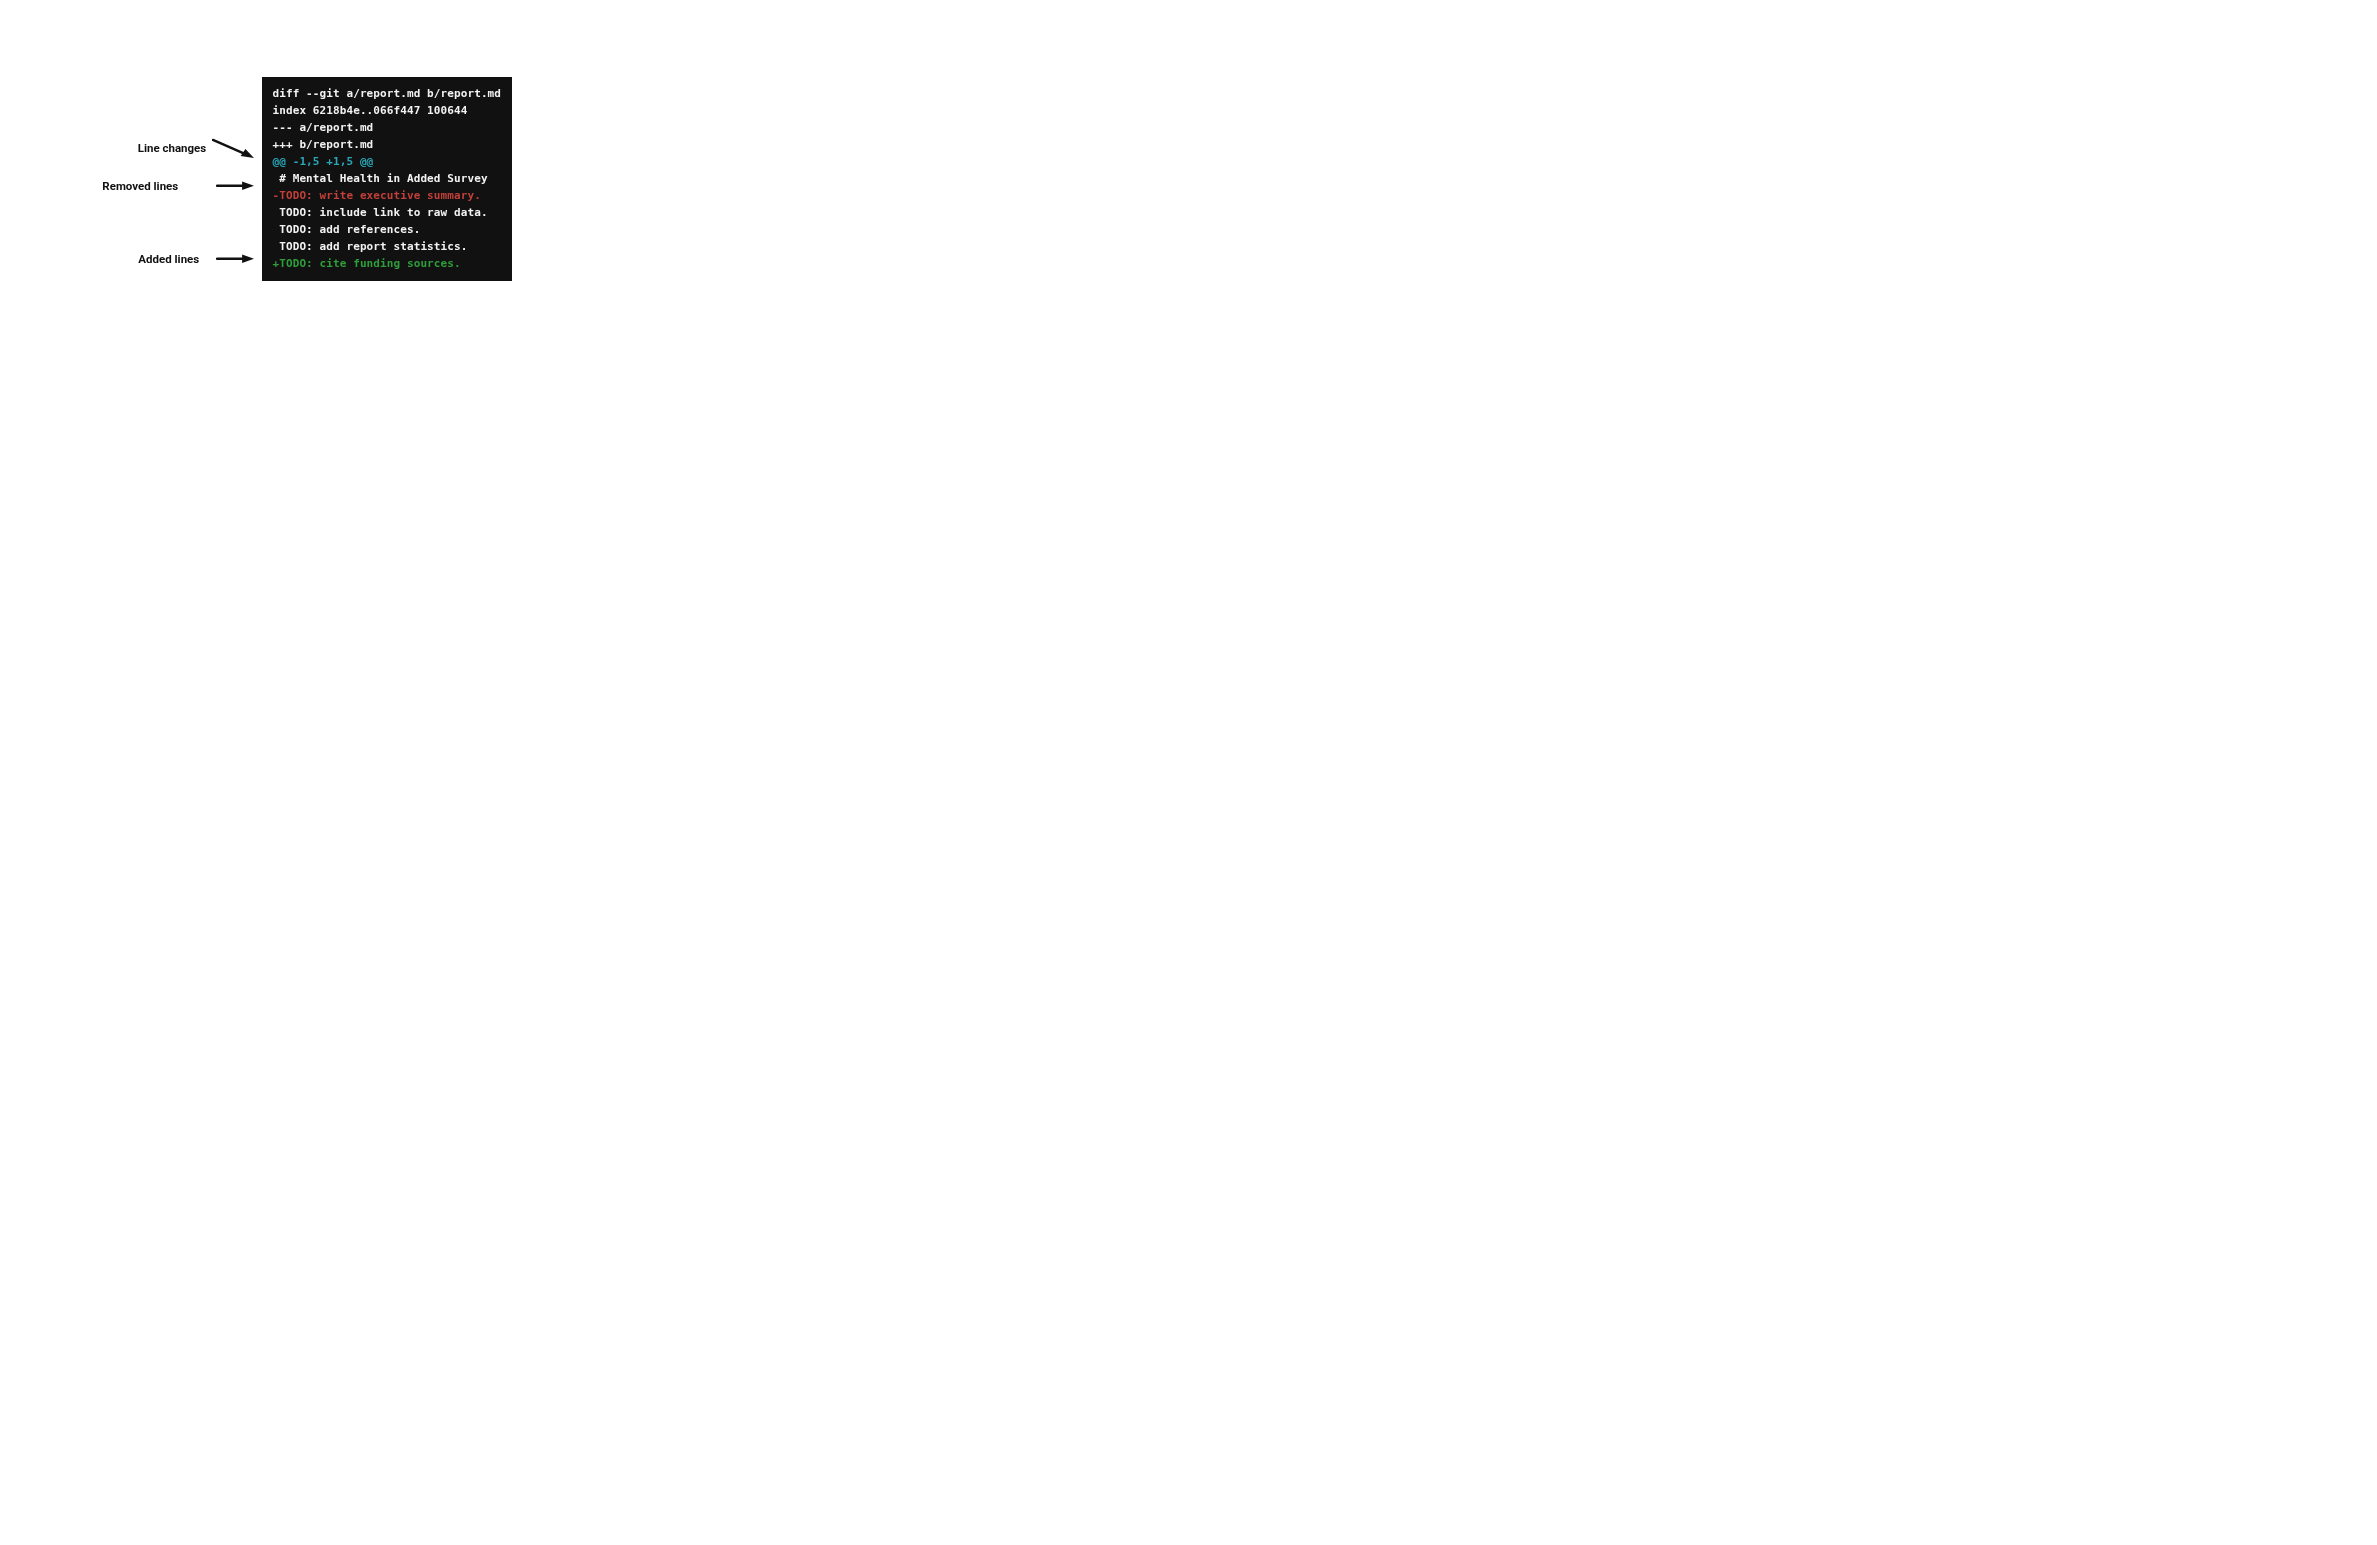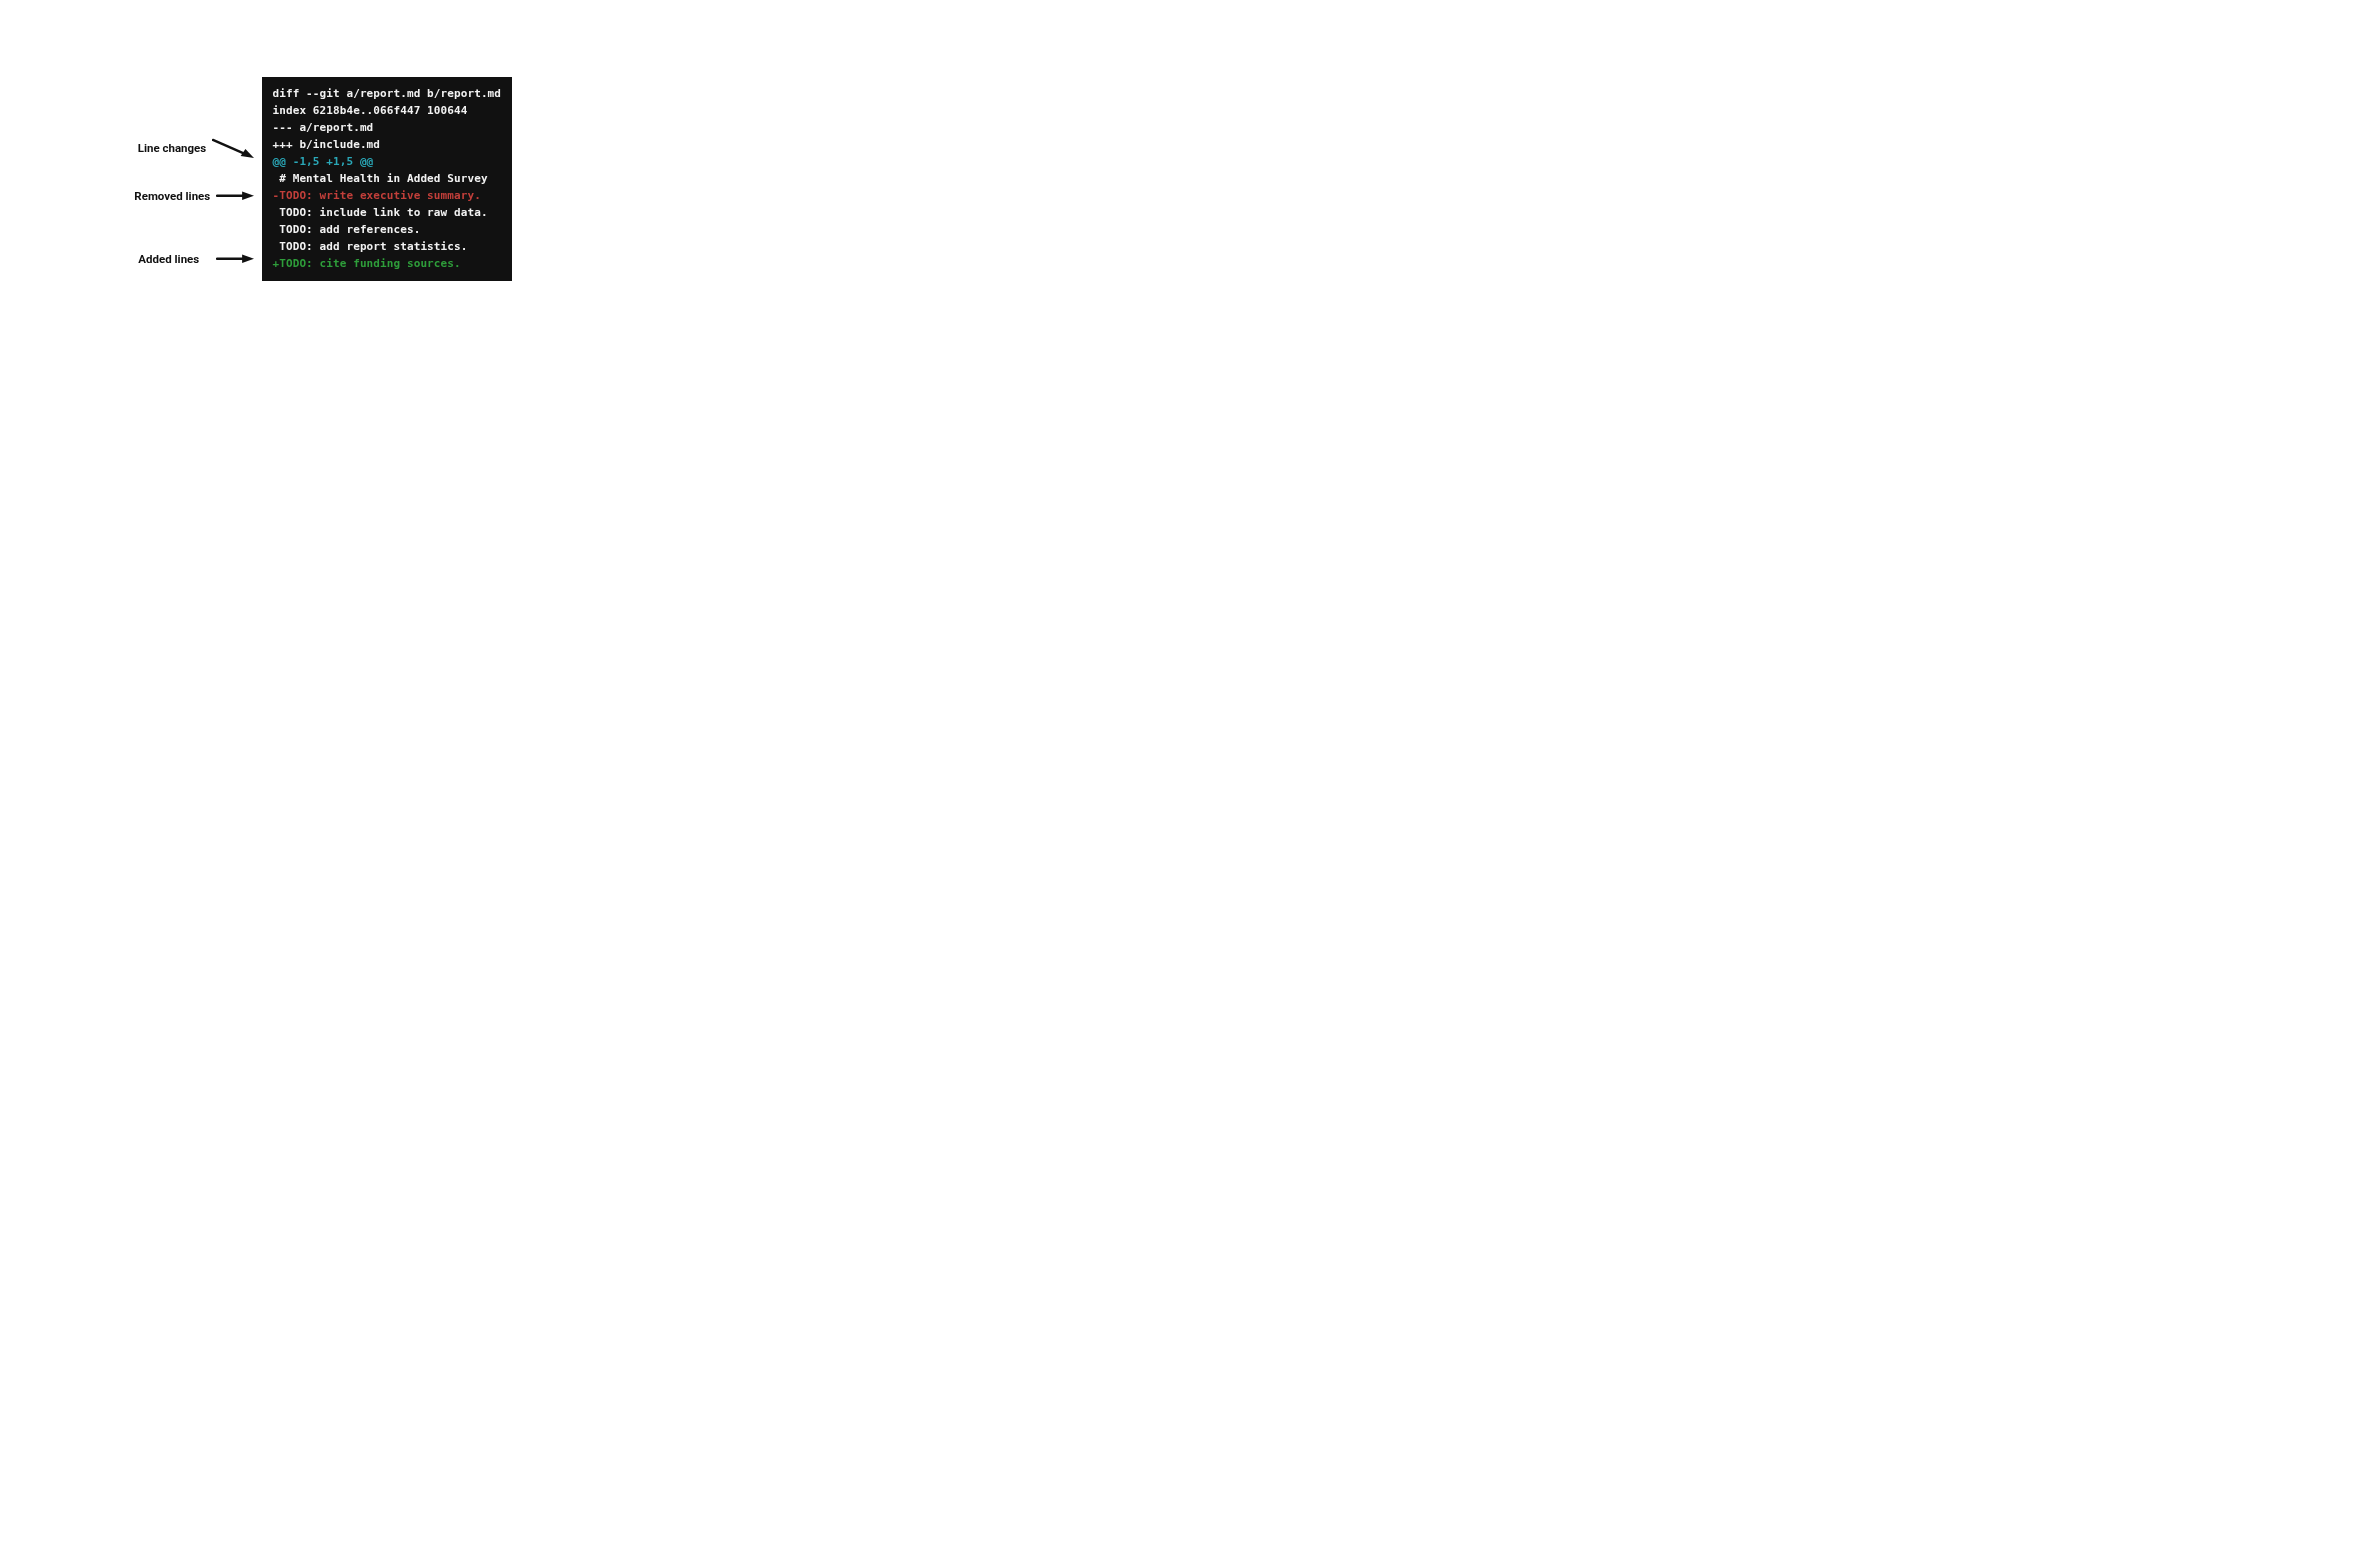--- a/index.html
+++ b/index.html
@@ -73,21 +73,21 @@
   <div class="labels-column">
     <div class="label-row" style="top: 60px;">
       <span class="label-text">Line changes</span>
       <span class="arrow">
         <svg width="42" height="22" viewBox="0 0 88 46">
           <line x1="2" y1="6" x2="70" y2="36" stroke="#111" stroke-width="5" stroke-linecap="round"></line>
           <polygon points="88,44 60,40 70,25" fill="#111"></polygon>
         </svg>
       </span>
     </div>
-    <div class="label-row" style="top: 112px;">
+    <div class="label-row" style="top: 102px; gap: 32px;">
       <span class="label-text">Removed lines</span>
       <span class="arrow">
         <svg width="38" height="11.5" viewBox="0 0 80 24">
           <line x1="2" y1="12" x2="58" y2="12" stroke="#111" stroke-width="5" stroke-linecap="round"></line>
           <polygon points="80,12 55,3 55,21" fill="#111"></polygon>
         </svg>
       </span>
     </div>
     <div class="label-row" style="top: 175px; gap: 11px;">
       <span class="label-text">Added lines</span>
@@ -97,21 +97,21 @@
           <polygon points="80,12 55,3 55,21" fill="#111"></polygon>
         </svg>
       </span>
     </div>
   </div>
 
   <div class="terminal">
     <div class="diff-line c-white">diff --git a/report.md b/report.md</div>
     <div class="diff-line c-white">index 6218b4e..066f447 100644</div>
     <div class="diff-line c-white">--- a/report.md</div>
-    <div class="diff-line c-white">+++ b/include.md</div>
+    <div class="diff-line c-white">+++ b/report.md</div>
     <div class="diff-line c-cyan">@@ -1,5 +1,5 @@</div>
     <div class="diff-line c-white"> # Mental Health in Added Survey</div>
     <div class="diff-line c-red">-TODO: write executive summary.</div>
     <div class="diff-line c-white"> TODO: include link to raw data.</div>
     <div class="diff-line c-white"> TODO: add references.</div>
     <div class="diff-line c-white"> TODO: add report statistics.</div>
     <div class="diff-line c-green">+TODO: cite funding sources.</div>
   </div>
 </div>
 

